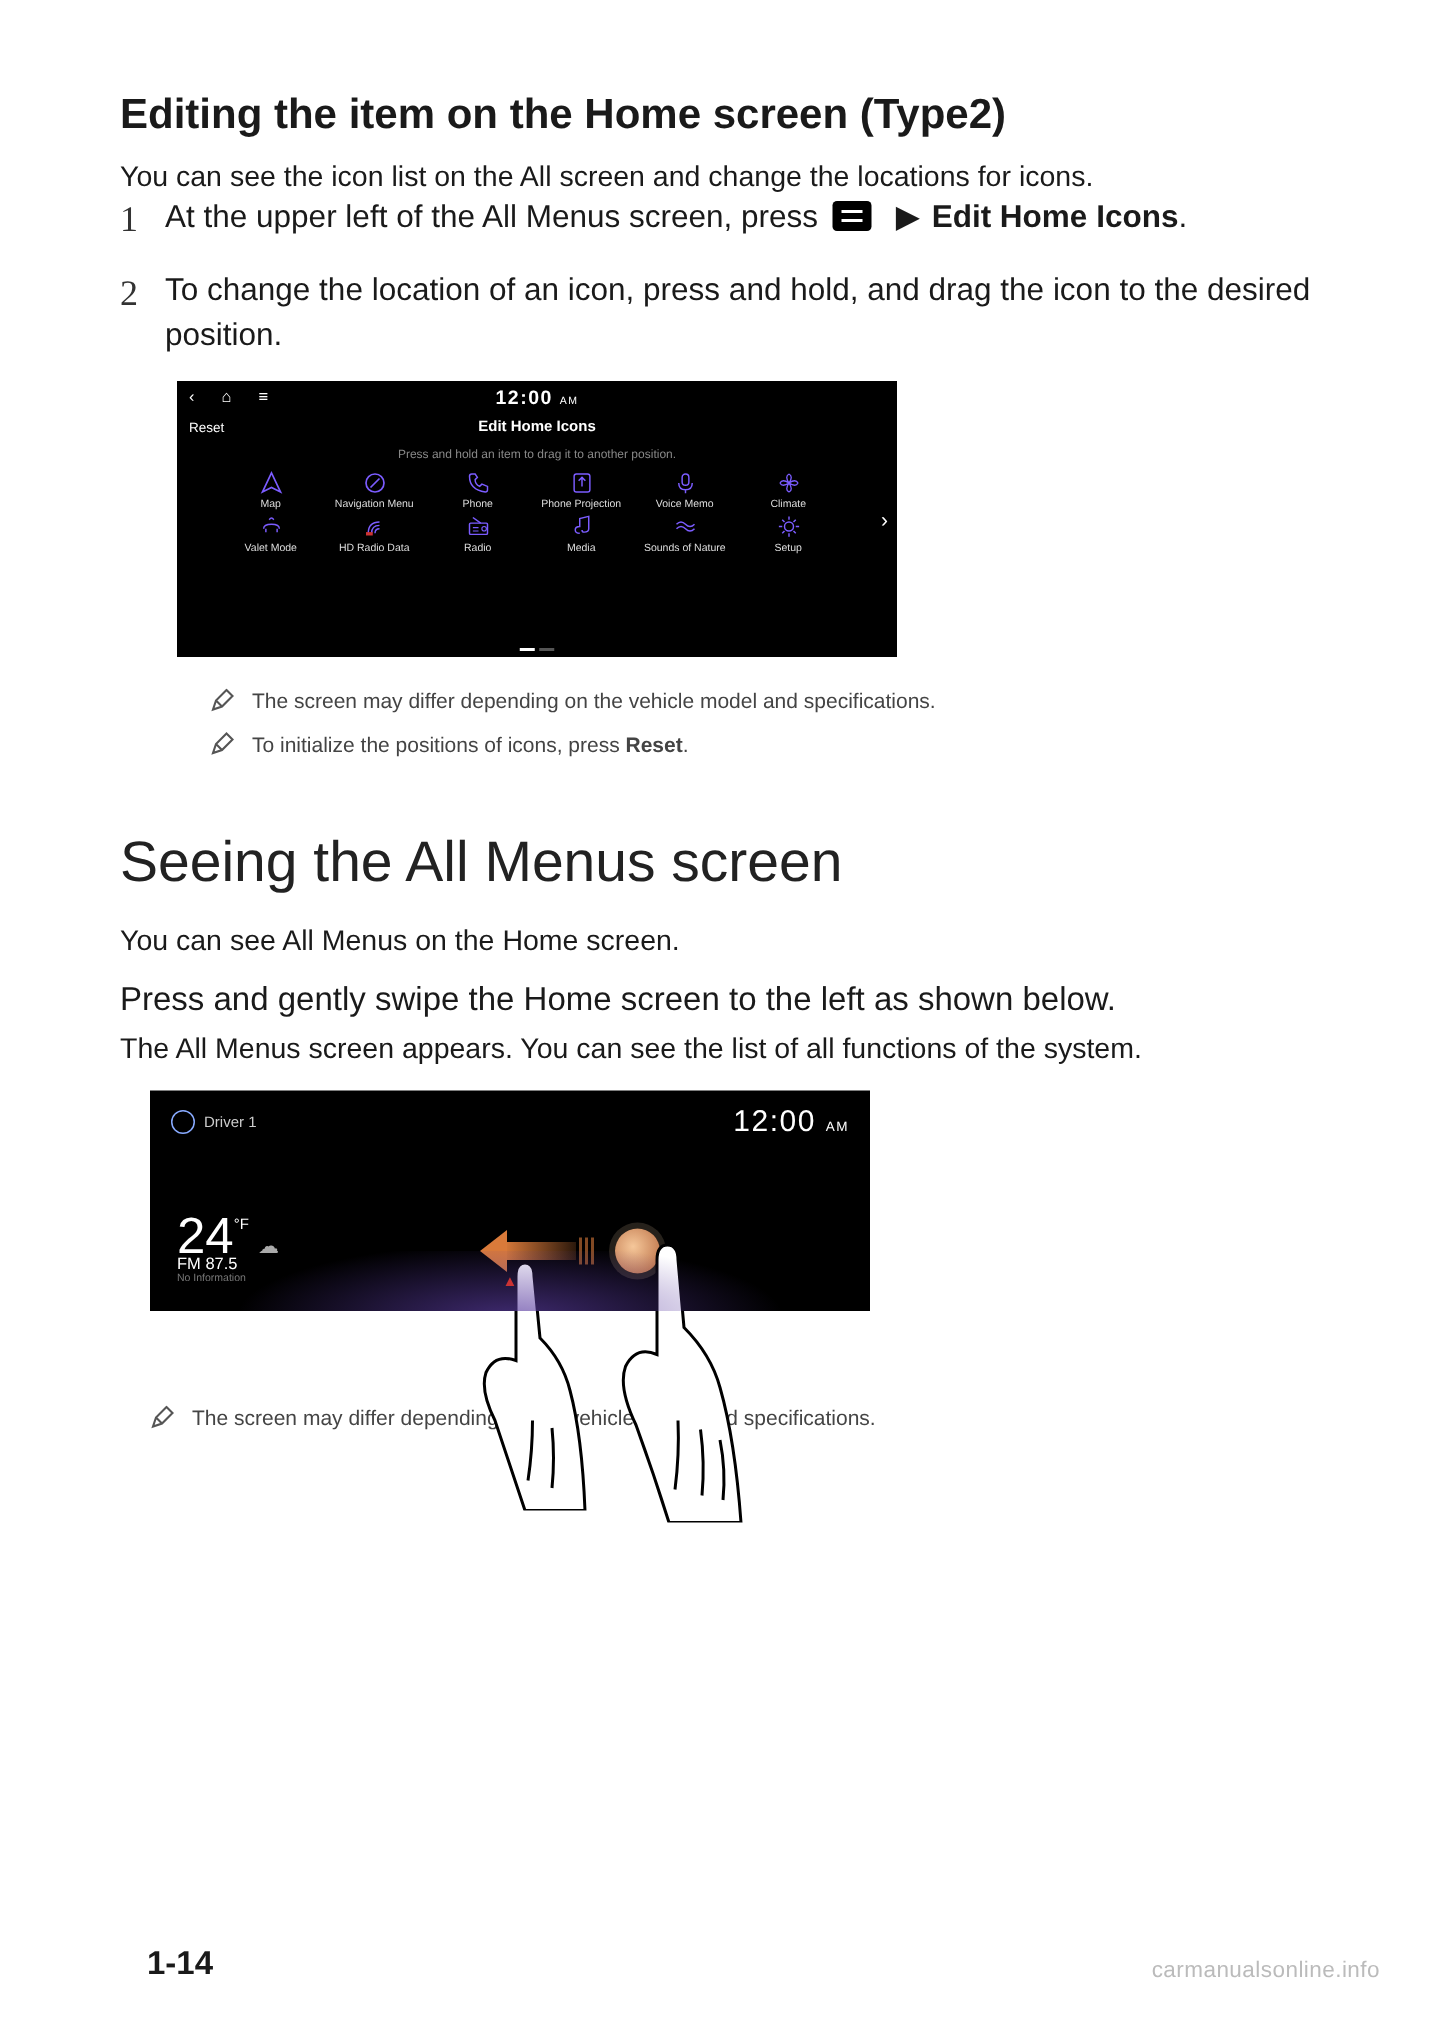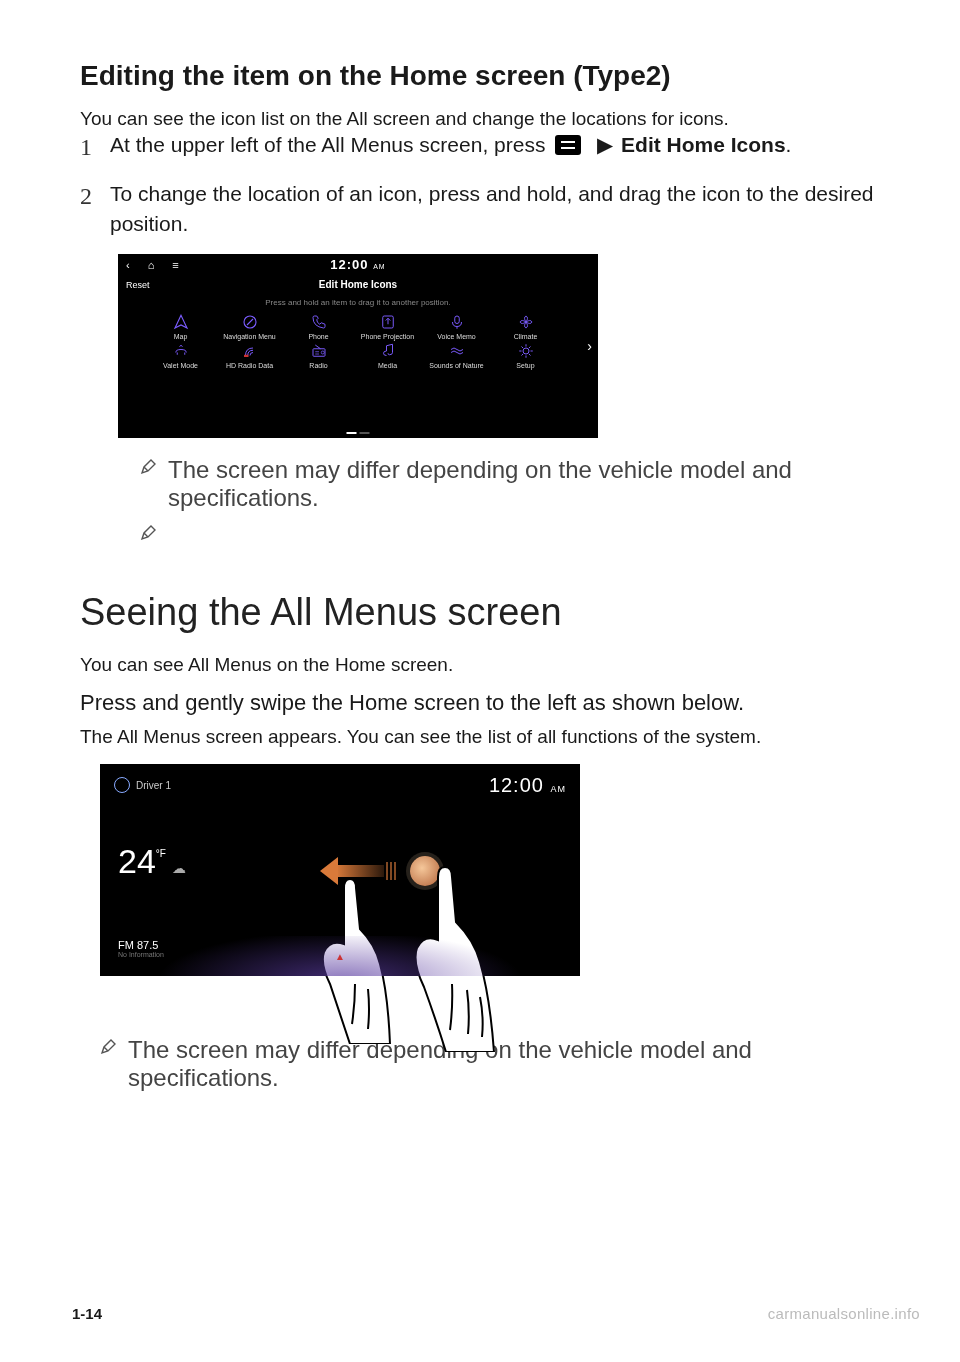--- a/index.html
+++ b/index.html
@@ -61,27 +61,27 @@
 .d1-cell .ic { width:18px; height:18px; margin:0 auto 2px; display:flex; align-items:center; justify-content:center; }
 .d1-cell .ic svg { width:18px; height:18px; }
 .d1-cell .lbl { font-size:7px; line-height:1.1; color:#ddd; }
 .d1-arrow { position:absolute; right:6px; top:50%; transform:translateY(-50%); color:#fff; font-size:14px; }
 .pager { position:absolute; bottom:4px; left:50%; transform:translateX(-50%); display:flex; gap:3px; }
 .pager span { width:10px; height:2px; background:#555; }
 .pager span.active { background:#fff; }
 
 
 .notes { margin: 10px 0 0 60px; }
-.note { display:flex; align-items:flex-start; font-size:24px; color:#444; margin-bottom:10px; }
+.note { display:flex; align-items:flex-end; font-size:14px; color:#444; margin-bottom:10px; }
 .note .pencil { width:16px; height:16px; margin-right:12px; margin-top:3px; flex-shrink:0; }
 .notes-root { margin: 14px 0 0 20px; }
 
 
 .device2 {
-  width: 480px; height: 212px; background: #000;
+  width: 480px; height: 147px; background: #000;
   margin: 16px 0 0 20px; position: relative; color:#fff; overflow: visible;
 }
 .device2::after {
   content:""; position:absolute; left:0; right:0; bottom:0; height:40px;
   background: radial-gradient(ellipse 260px 70px at 50% 110%, rgba(90,60,160,0.7), rgba(0,0,0,0) 70%);
 }
 .d2-top { display:flex; justify-content:space-between; align-items:center; padding:10px 14px 0; }
 .d2-driver { display:flex; align-items:center; gap:6px; font-size:10px; color:#ccc; }
 .d2-avatar { width:16px; height:16px; border:1px solid #8af; border-radius:50%; }
 .d2-clock { font-size:20px; font-weight:500; letter-spacing:1px; }
@@ -99,21 +99,21 @@
 .swipe-arrow { position:absolute; left:20px; top:28px; width:80px; height:18px; }
 .swipe-arrow .head { position:absolute; left:0; top:-5px; width:0; height:0; border-right:18px solid #d97a3a; border-top:14px solid transparent; border-bottom:14px solid transparent; }
 .swipe-arrow .body { position:absolute; left:16px; top:3px; height:12px; width:48px; background:linear-gradient(to right, #d97a3a, rgba(217,122,58,0.2)); }
 .swipe-arrow .bars { position:absolute; left:66px; top:0px; display:flex; gap:2px; }
 .swipe-arrow .bars span { width:2px; height:18px; background:#d97a3a; opacity:.6; }
 .touch-dot { position:absolute; left:110px; top:22px; width:30px; height:30px; border-radius:50%; background:radial-gradient(circle at 40% 40%, #f5c79a, #b3643a); box-shadow:0 0 0 4px rgba(255,220,180,0.15); }
 .hand { position:absolute; stroke:#000; fill:#fff; stroke-width:2; }
 .hand.h1 { left:0px; top:40px; width:100px; height:170px; }
 .hand.h2 { left:90px; top:28px; width:120px; height:190px; }
 
-.page-num { position:absolute; left:72px; bottom:40px; font-size:15px; font-weight:600; }
+.page-num { position:absolute; left:98px; bottom:40px; font-size:22px; font-weight:600; }
 .watermark { position:absolute; right:40px; bottom:40px; font-size:15px; color:#bbb; letter-spacing:0.3px; }
 
 svg.pencil-svg { stroke:#555; fill:none; stroke-width:1.4; }
 </style>
 </head>
 <body>
 
 <h2 class="section-title">Editing the item on the Home screen (Type2)</h2>
 <p class="intro">You can see the icon list on the All screen and change the locations for icons.</p>
 
@@ -269,20 +269,23 @@
   <div class="note">
     <svg class="pencil pencil-svg" viewBox="0 0 16 16">
         <path d="M2 14 L4 8 L11 1 L15 5 L8 12 L2 14 Z M4 8 L8 12"></path>
       </svg>
     <span>The screen may differ depending on the vehicle model and specifications.</span>
   </div>
   <div class="note">
     <svg class="pencil pencil-svg" viewBox="0 0 16 16">
         <path d="M2 14 L4 8 L11 1 L15 5 L8 12 L2 14 Z M4 8 L8 12"></path>
       </svg>
+    <span>
+      <span>To initialize the positions of icons, press </span><span class="bold">Reset</span><span>.</span>
+    </span>
   </div>
 </div>
 
 <h1 class="main-title">Seeing the All Menus screen</h1>
 <p class="body">You can see All Menus on the Home screen.</p>
 <p class="instruction">Press and gently swipe the Home screen to the left as shown below.</p>
 <p class="body">The All Menus screen appears. You can see the list of all functions of the system.</p>
 
 <div class="device2">
   <div class="d2-top">

